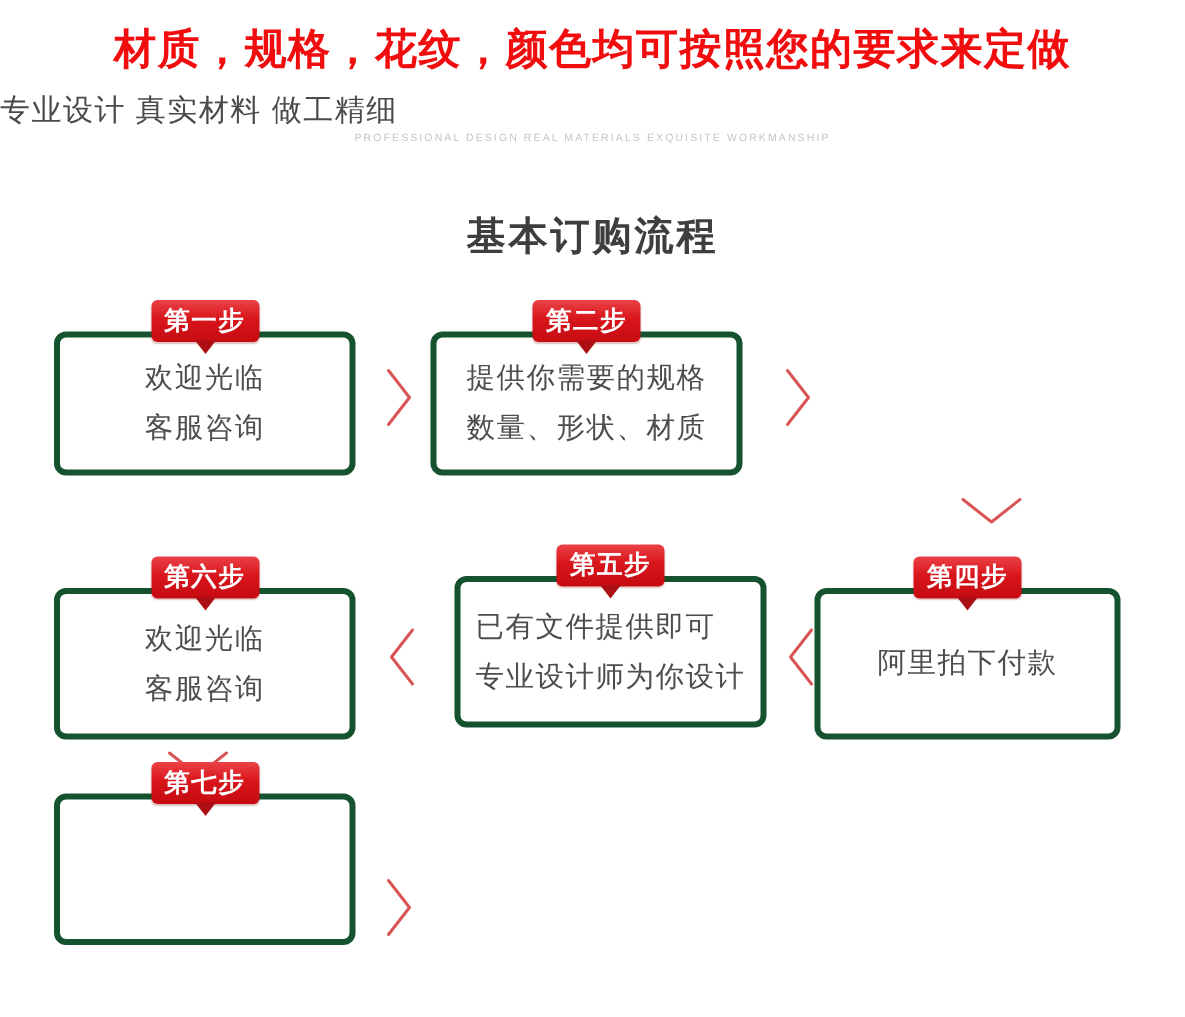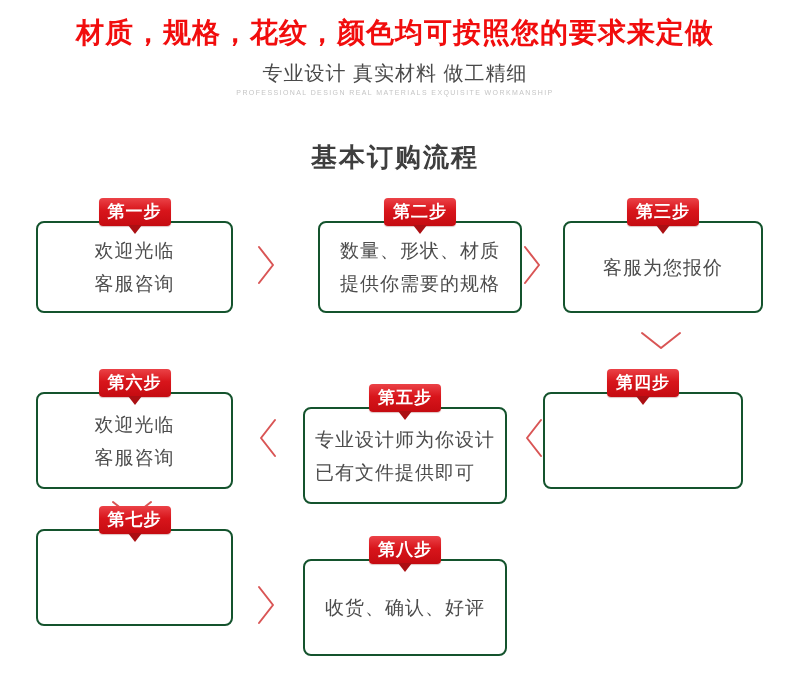--- a/index.html
+++ b/index.html
@@ -24,21 +24,21 @@
     font-size: 28px;
     font-weight: bold;
     color: #f10d0d;
     letter-spacing: 1px;
   }
   .subtitle {
     position: absolute;
     top: 60px;
     left: 0;
     width: 100%;
-    text-align: center;
+    text-align: left;
     font-size: 20px;
     color: #4a4a4a;
     letter-spacing: 1px;
   }
   .caption-en {
     position: absolute;
     top: 89px;
     left: 0;
     width: 100%;
     text-align: center;
@@ -53,21 +53,21 @@
     width: 100%;
     text-align: center;
     font-size: 26px;
     font-weight: bold;
     color: #3e3e3e;
     letter-spacing: 2px;
   }
   .box {
     position: absolute;
     background: #ffffff;
-    border: 2px solid #14532d;
+    border: 4px solid #14532d;
     border-radius: 8px;
     display: flex;
     align-items: center;
     justify-content: center;
   }
   .box .lines {
     display: inline-block;
     text-align: left;
     font-size: 19px;
     line-height: 33px;
@@ -127,62 +127,59 @@
       <div>客服咨询</div>
     </div>
   </div>
 
   <div class="chev" style="left:256px;top:244px">
     <svg width="22" height="42" viewBox="0 0 22 42">
         <polyline points="3,3 17,21 3,39" fill="none" stroke="#d95555" stroke-width="2" stroke-linecap="round" stroke-linejoin="round"></polyline>
       </svg>
   </div>
 
-  <div class="box" style="left:318px;top:221px;width:200px;height:88px">
+  <div class="box" style="left:287px;top:221px;width:200px;height:88px">
     <div class="badge">第二步</div>
     <div class="lines">
+      <div>提供你需要的规格</div>
       <div>数量、形状、材质</div>
-      <div>提供你需要的规格</div>
     </div>
   </div>
 
   <div class="chev" style="left:522px;top:244px">
     <svg width="22" height="42" viewBox="0 0 22 42">
         <polyline points="3,3 17,21 3,39" fill="none" stroke="#d95555" stroke-width="2" stroke-linecap="round" stroke-linejoin="round"></polyline>
       </svg>
   </div>
 
-  <div class="box" style="left:563px;top:221px;width:196px;height:88px">
-    <div class="badge">第三步</div>
-    <div class="lines">
-      <div>客服为您报价</div>
-    </div>
-  </div>
 
   <div class="chev" style="left:639px;top:330px">
     <svg width="44" height="22" viewBox="0 0 44 22">
         <polyline points="3,3 22,18 41,3" fill="none" stroke="#d95555" stroke-width="2" stroke-linecap="round" stroke-linejoin="round"></polyline>
       </svg>
   </div>
 
   <div class="box" style="left:543px;top:392px;width:196px;height:93px">
     <div class="badge">第四步</div>
+    <div class="lines">
+      <div>阿里拍下付款</div>
+    </div>
   </div>
 
   <div class="chev" style="left:522px;top:417px">
     <svg width="22" height="42" viewBox="0 0 22 42">
         <polyline points="19,3 5,21 19,39" fill="none" stroke="#d95555" stroke-width="2" stroke-linecap="round" stroke-linejoin="round"></polyline>
       </svg>
   </div>
 
-  <div class="box" style="left:303px;top:407px;width:200px;height:93px">
+  <div class="box" style="left:303px;top:384px;width:200px;height:93px">
     <div class="badge">第五步</div>
     <div class="lines">
+      <div>已有文件提供即可</div>
       <div>专业设计师为你设计</div>
-      <div>已有文件提供即可</div>
     </div>
   </div>
 
   <div class="chev" style="left:256px;top:417px">
     <svg width="22" height="42" viewBox="0 0 22 42">
         <polyline points="19,3 5,21 19,39" fill="none" stroke="#d95555" stroke-width="2" stroke-linecap="round" stroke-linejoin="round"></polyline>
       </svg>
   </div>
 
   <div class="box" style="left:36px;top:392px;width:193px;height:93px">
@@ -202,20 +199,14 @@
   <div class="box" style="left:36px;top:529px;width:193px;height:93px">
     <div class="badge">第七步</div>
   </div>
 
   <div class="chev" style="left:256px;top:584px">
     <svg width="22" height="42" viewBox="0 0 22 42">
         <polyline points="3,3 17,21 3,39" fill="none" stroke="#d95555" stroke-width="2" stroke-linecap="round" stroke-linejoin="round"></polyline>
       </svg>
   </div>
 
-  <div class="box" style="left:303px;top:559px;width:200px;height:93px">
-    <div class="badge">第八步</div>
-    <div class="lines">
-      <div>收货、确认、好评</div>
-    </div>
-  </div>
 
 </div>
 
 </body></html>

